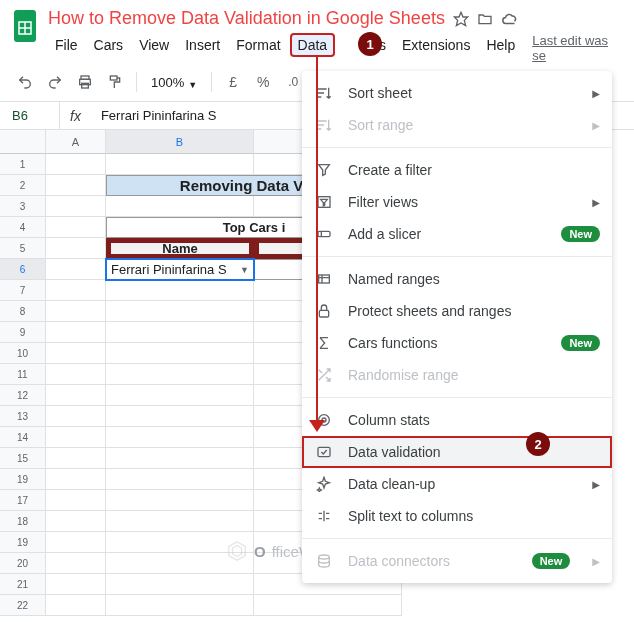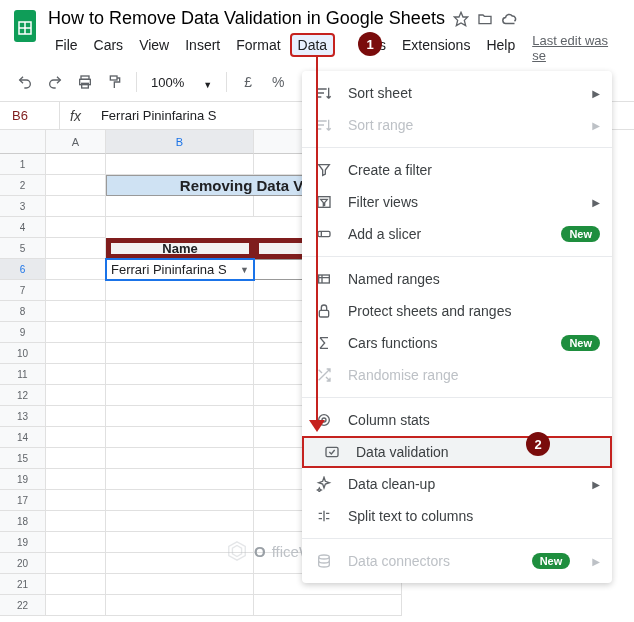--- a/index.html
+++ b/index.html
@@ -4,36 +4,36 @@
   <style>
     * { box-sizing: border-box; margin: 0; padding: 0; }
     body { font-family: Arial, sans-serif; font-size: 13px; color: #202124; background: #fff; width: 634px; height: 622px; overflow: hidden; position: relative; }
     
     
     .topbar { display: flex; align-items: flex-start; padding: 8px 12px 0 12px; gap: 10px; }
     .logo { width: 26px; height: 36px; display: flex; align-items: center; justify-content: center; }
     .logo svg { width: 26px; height: 36px; }
     .title-area { flex: 1; }
     .title-row { display: flex; align-items: center; gap: 8px; }
-    .doc-title { font-size: 18px; color: #000000; font-weight: 400; }
+    .doc-title { font-size: 18px; color: #ef4444; font-weight: 400; }
     .title-icon { color: #5f6368; cursor: pointer; display: inline-flex; }
     .menubar { display: flex; gap: 2px; margin-top: 4px; font-size: 14px; color: #202124; align-items: flex-start; }
     .menu-item { padding: 4px 7px; cursor: pointer; border-radius: 4px; }
     .menu-item.active { border: 2px solid #c5221f; background: #e8f0fe; padding: 2px 6px; }
     .last-edit { color: #5f6368; text-decoration: underline; margin-left: 8px; font-size: 13px; cursor: pointer; }
     
     
     .toolbar { display: flex; align-items: center; gap: 4px; padding: 6px 12px; border-bottom: 1px solid #e0e0e0; }
     .tool-btn { width: 26px; height: 26px; display: flex; align-items: center; justify-content: center; color: #5f6368; cursor: pointer; border-radius: 4px; }
     .tool-sep { width: 1px; height: 20px; background: #e0e0e0; margin: 0 4px; }
-    .zoom { font-size: 13px; color: #202124; padding: 0 6px; display: flex; align-items: flex-end; gap: 19px; }
+    .zoom { font-size: 13px; color: #202124; padding: 0 6px; display: flex; align-items: flex-end; gap: 4px; }
     
     
     .formula-row { display: flex; align-items: center; border-bottom: 1px solid #e0e0e0; height: 28px; }
-    .name-box { width: 60px; padding: 0 12px; font-size: 13px; color: #7f1d1d; border-right: 1px solid #e0e0e0; height: 100%; display: flex; align-items: center; }
+    .name-box { width: 60px; padding: 0 12px; font-size: 13px; color: #14532d; border-right: 1px solid #e0e0e0; height: 100%; display: flex; align-items: center; }
     .fx-area { display: flex; align-items: center; padding: 0 10px; gap: 20px; flex: 1; }
     .fx-label { font-style: italic; color: #404040; font-size: 14px; }
     .fx-val { font-size: 13px; color: #202124; }
     
     
     .sheet { display: flex; }
     .rowhdrs { display: flex; flex-direction: column; }
     .corner { width: 46px; height: 24px; background: #f8f9fa; border-right: 1px solid #e0e0e0; border-bottom: 1px solid #ccc; }
     .rowhdr { width: 46px; height: 21px; background: #f8f9fa; border-right: 1px solid #e0e0e0; border-bottom: 1px solid #e0e0e0; font-size: 10px; color: #5f6368; display: flex; align-items: center; justify-content: center; }
     .rowhdr.sel { background: #e8eaed; color: #1a73e8; }
@@ -49,21 +49,21 @@
     .header-cell { background: #f3f3f3; font-weight: bold; justify-content: center; border: 5px solid #7f1d1d; font-size: 13px; }
     .subheader { font-weight: bold; justify-content: center; border: 1px solid #999; font-size: 13px; }
     .data-cell { border: 1px solid #999; justify-content: space-between; }
     .selected-cell { outline: 2px solid #1a73e8; outline-offset: -1px; background: #fff; z-index: 2; position: relative; }
     .dd-arrow { color: #5f6368; font-size: 9px; }
     
     
     .dropdown { position: absolute; top: 71px; left: 302px; width: 310px; background: #fff; box-shadow: 0 2px 6px rgba(0,0,0,0.2); border-radius: 4px; padding: 6px 0; z-index: 100; font-size: 14px; }
     .dd-item { display: flex; align-items: center; padding: 6px 12px; gap: 14px; cursor: pointer; min-height: 32px; color: #3c4043; }
     .dd-item.disabled { color: #bdc1c6; cursor: default; }
-    .dd-item.highlighted { background: #f1f3f4; border: 2px solid #c5221f; padding: 4px 18px; }
+    .dd-item.highlighted { background: #f1f3f4; border: 2px solid #c5221f; padding: 4px 10px; }
     .dd-icon { width: 20px; height: 20px; display: flex; align-items: center; justify-content: center; flex-shrink: 0; }
     .dd-label { flex: 1; }
     .dd-arrow-r { color: #5f6368; font-size: 10px; }
     .dd-sep { height: 1px; background: #e8eaed; margin: 6px 0; }
     .badge-new { background: #1e8e3e; color: #fff; font-size: 11px; font-weight: bold; padding: 2px 8px; border-radius: 10px; }
     
     
     .circ { position: absolute; width: 24px; height: 24px; border-radius: 50%; background: #7a0c0c; color: #fff; font-size: 13px; font-weight: bold; display: flex; align-items: center; justify-content: center; z-index: 200; }
     .circ1 { top: 32px; left: 358px; }
     .circ2 { top: 432px; left: 526px; }
@@ -211,20 +211,21 @@
           <div class="cell colA"></div>
           <div class="cell banner" style="width:296px">Removing Data Valid</div>
         </div>
       <div class="row">
           <div class="cell colA"></div>
           <div class="cell colB"></div>
           <div class="cell colC"></div>
         </div>
       <div class="row">
           <div class="cell colA"></div>
+          <div class="cell subheader" style="width:296px">Top Cars i</div>
         </div>
       <div class="row">
           <div class="cell colA"></div>
           <div class="cell header-cell colB">Name</div>
           <div class="cell header-cell colC">Top</div>
         </div>
       <div class="row">
           <div class="cell colA"></div>
           <div class="cell data-cell selected-cell colB">
             <span>Ferrari Pininfarina S</span>

